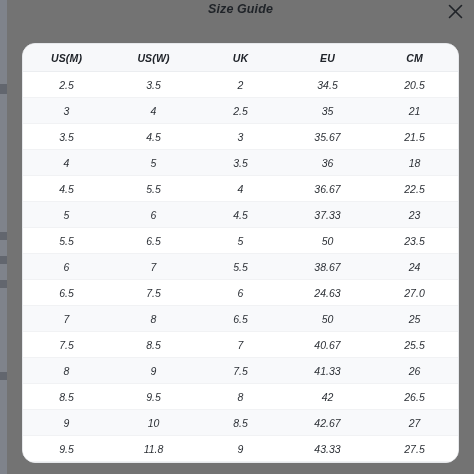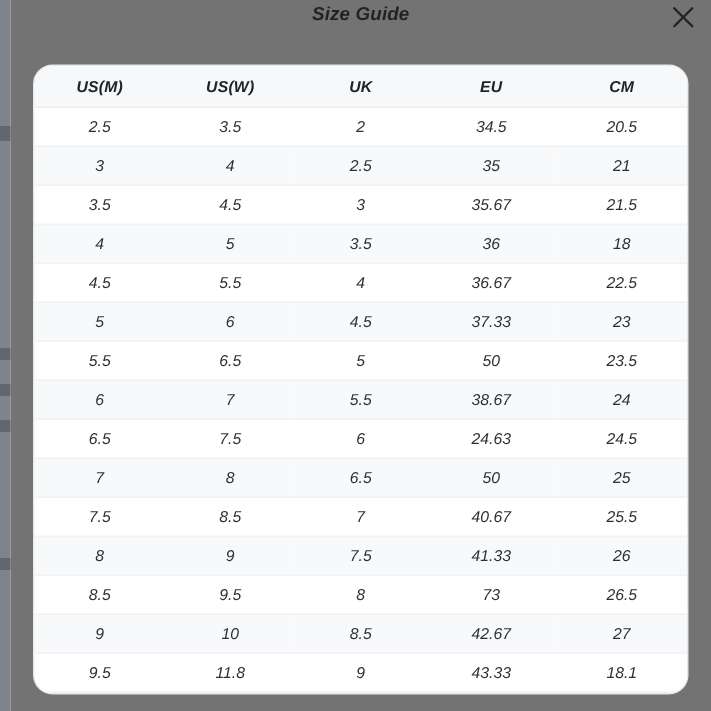--- a/index.html
+++ b/index.html
@@ -209,21 +209,21 @@
             <td>7</td>
             <td>5.5</td>
             <td>38.67</td>
             <td>24</td>
           </tr>
           <tr>
             <td>6.5</td>
             <td>7.5</td>
             <td>6</td>
             <td>24.63</td>
-            <td>24.5</td>
+            <td>27.0</td>
           </tr>
           <tr>
             <td>7</td>
             <td>8</td>
             <td>6.5</td>
             <td>50</td>
             <td>25</td>
           </tr>
           <tr>
             <td>7.5</td>
@@ -236,34 +236,34 @@
             <td>8</td>
             <td>9</td>
             <td>7.5</td>
             <td>41.33</td>
             <td>26</td>
           </tr>
           <tr>
             <td>8.5</td>
             <td>9.5</td>
             <td>8</td>
-            <td>73</td>
+            <td>42</td>
             <td>26.5</td>
           </tr>
           <tr>
             <td>9</td>
             <td>10</td>
             <td>8.5</td>
             <td>42.67</td>
             <td>27</td>
           </tr>
           <tr>
             <td>9.5</td>
             <td>11.8</td>
             <td>9</td>
             <td>43.33</td>
-            <td>18.1</td>
+            <td>27.5</td>
           </tr>
         </tbody>
     </table>
   </div>
 
 </div>
 
 </body></html>

